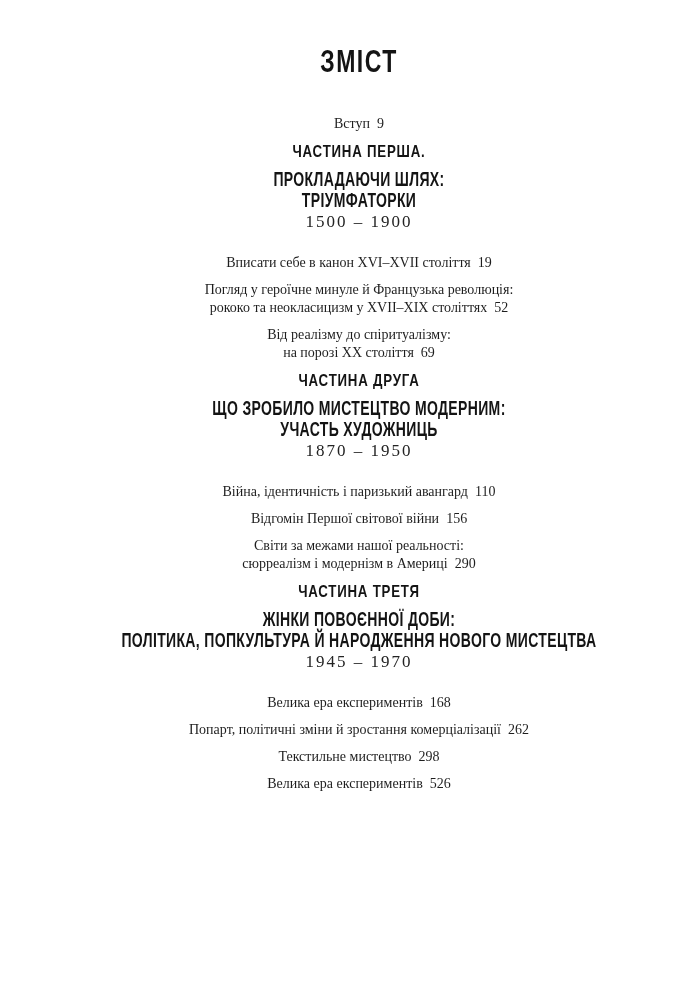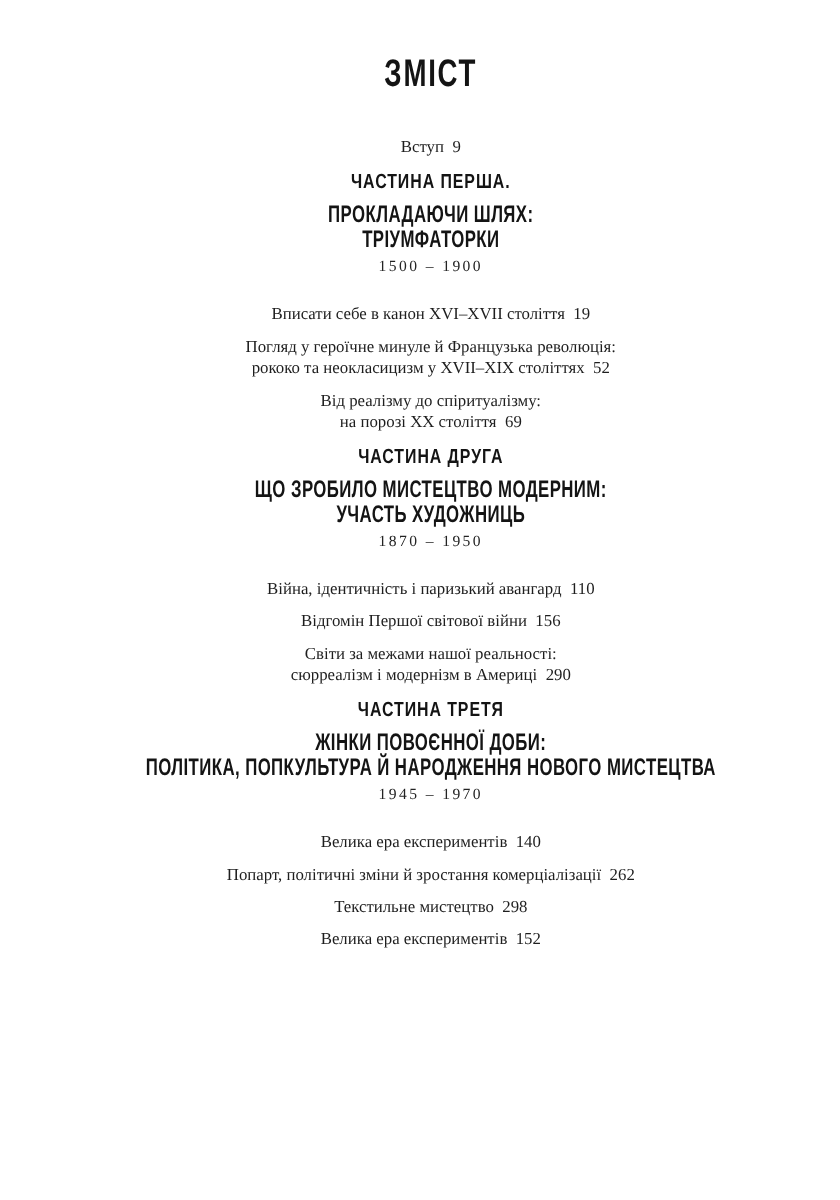--- a/index.html
+++ b/index.html
@@ -52,21 +52,21 @@
     font-weight: bold;
     font-size: 20px;
     line-height: 21px;
     letter-spacing: 0.5px;
     transform: scaleX(0.70);
     transform-origin: 50% 50%;
     color: #141414;
   }
   .years {
     margin-top: 3px;
-    font-size: 13px;
+    font-size: 17px;
     line-height: 15px;
     letter-spacing: 2px;
     color: #232323;
   }
   .chapters { margin-top: 25px; }
   .entry {
     font-size: 14px;
     line-height: 18px;
     margin-bottom: 9px;
   }
@@ -128,27 +128,27 @@
 
   <div class="part">
     <div class="kicker">ЧАСТИНА ТРЕТЯ</div>
     <div class="part-title">
       <div>ЖІНКИ ПОВОЄННОЇ ДОБИ:</div>
       <div>ПОЛІТИКА, ПОПКУЛЬТУРА Й НАРОДЖЕННЯ НОВОГО МИСТЕЦТВА</div>
     </div>
     <div class="years">1945 – 1970</div>
     <div class="chapters">
       <div class="entry">
-        <div><span>Велика ера експериментів</span><span class="page-num">140</span></div>
+        <div><span>Велика ера експериментів</span><span class="page-num">168</span></div>
       </div>
       <div class="entry">
         <div><span>Попарт, політичні зміни й зростання комерціалізації</span><span class="page-num">262</span></div>
       </div>
       <div class="entry">
         <div><span>Текстильне мистецтво</span><span class="page-num">298</span></div>
       </div>
       <div class="entry">
-        <div><span>Велика ера експериментів</span><span class="page-num">152</span></div>
+        <div><span>Велика ера експериментів</span><span class="page-num">526</span></div>
       </div>
     </div>
   </div>
 
 </div>
 
 </body></html>

